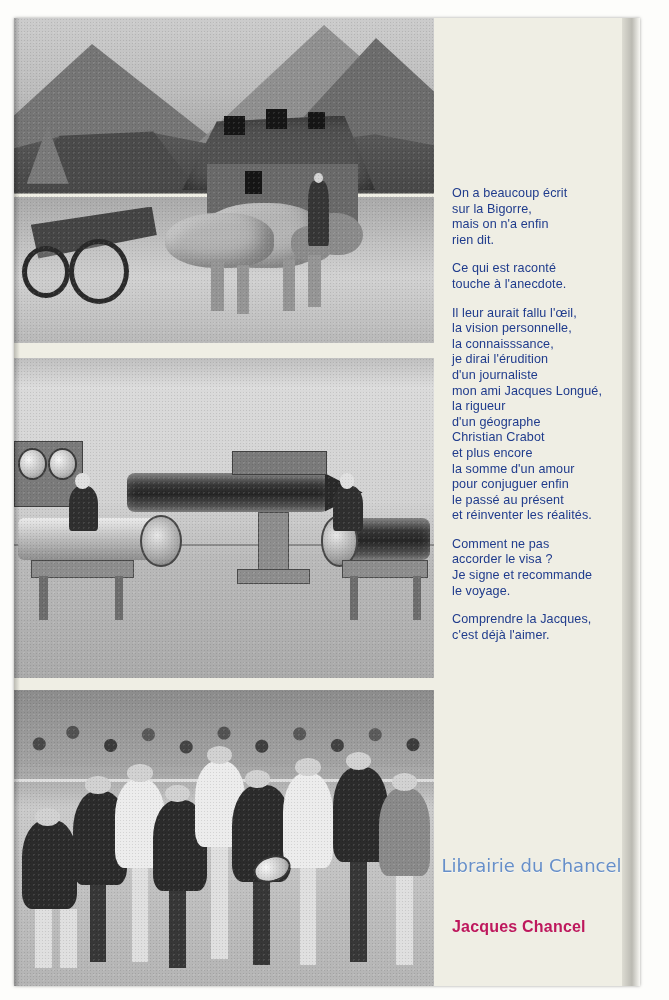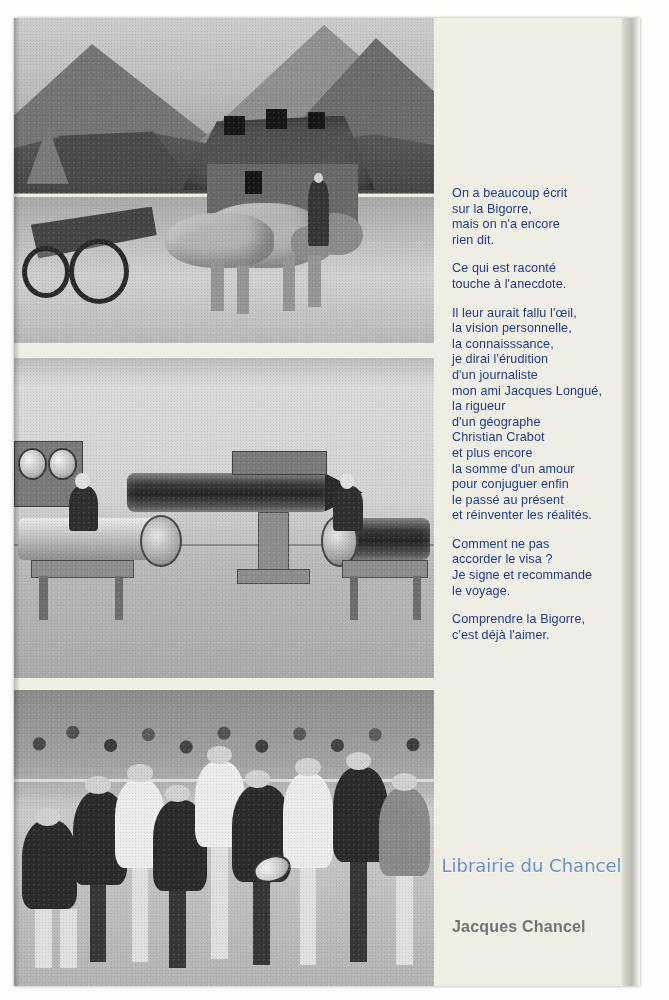--- a/index.html
+++ b/index.html
@@ -290,21 +290,21 @@
   }
   #text-col p {
     margin: 0 0 13px 0;
     white-space: pre-line;
   }
   #signature {
     position: absolute;
     left: 438px;
     top: 900px;
     width: 190px;
-    color: #737373;
+    color: #be185d;
     font-size: 16px;
     font-weight: bold;
     letter-spacing: .2px;
   }
 
   
   #watermark {
     position: absolute;
     left: 420px;
     top: 837px;
@@ -448,21 +448,21 @@
         <div class="p3-leg" style="left:91%;top:63%;width:4%;height:30%;"></div>
 
         <div class="p1-grain"></div>
 
       </div>
     </div>
 
     <div id="text-col">
       <p>On a beaucoup écrit
 sur la Bigorre,
-mais on n'a encore
+mais on n'a enfin
 rien dit.</p>
       <p>Ce qui est raconté
 touche à l'anecdote.</p>
       <p>Il leur aurait fallu l'œil,
 la vision personnelle,
 la connaisssance,
 je dirai l'érudition
 d'un journaliste
 mon ami Jacques Longué,
 la rigueur
@@ -470,21 +470,21 @@
 Christian Crabot
 et plus encore
 la somme d'un amour
 pour conjuguer enfin
 le passé au présent
 et réinventer les réalités.</p>
       <p>Comment ne pas
 accorder le visa ?
 Je signe et recommande
 le voyage.</p>
-      <p>Comprendre la Bigorre,
+      <p>Comprendre la Jacques,
 c'est déjà l'aimer.</p>
     </div>
 
     <div id="signature">Jacques Chancel</div>
 
     <div id="watermark">Librairie du Chancel</div>
 
     <div id="spine-shadow"></div>
     <div id="page-edge"></div>
   </div>

